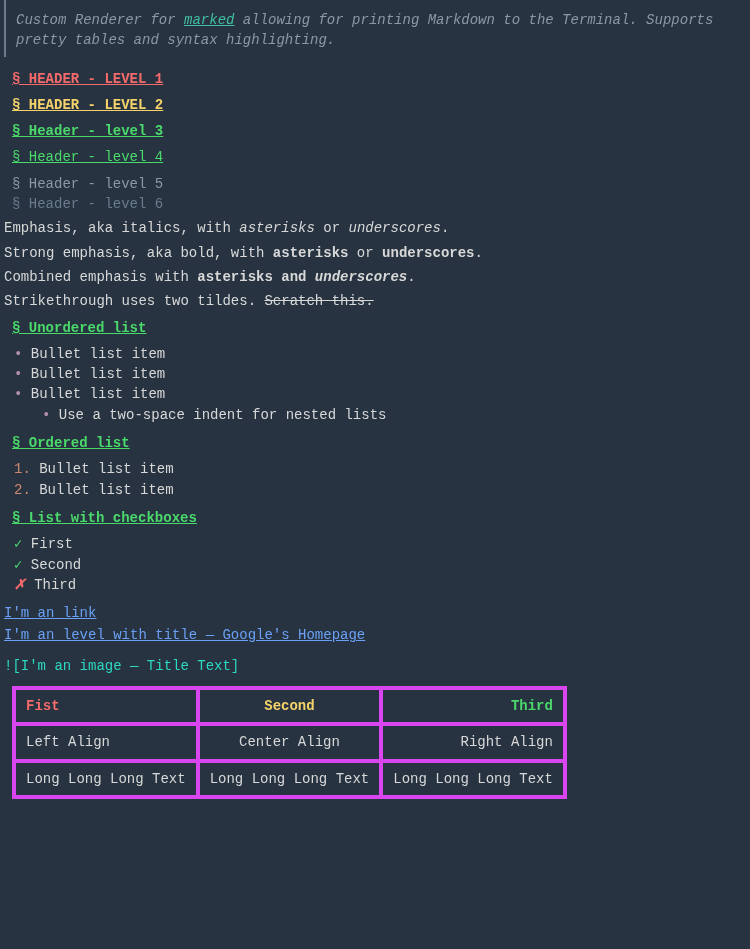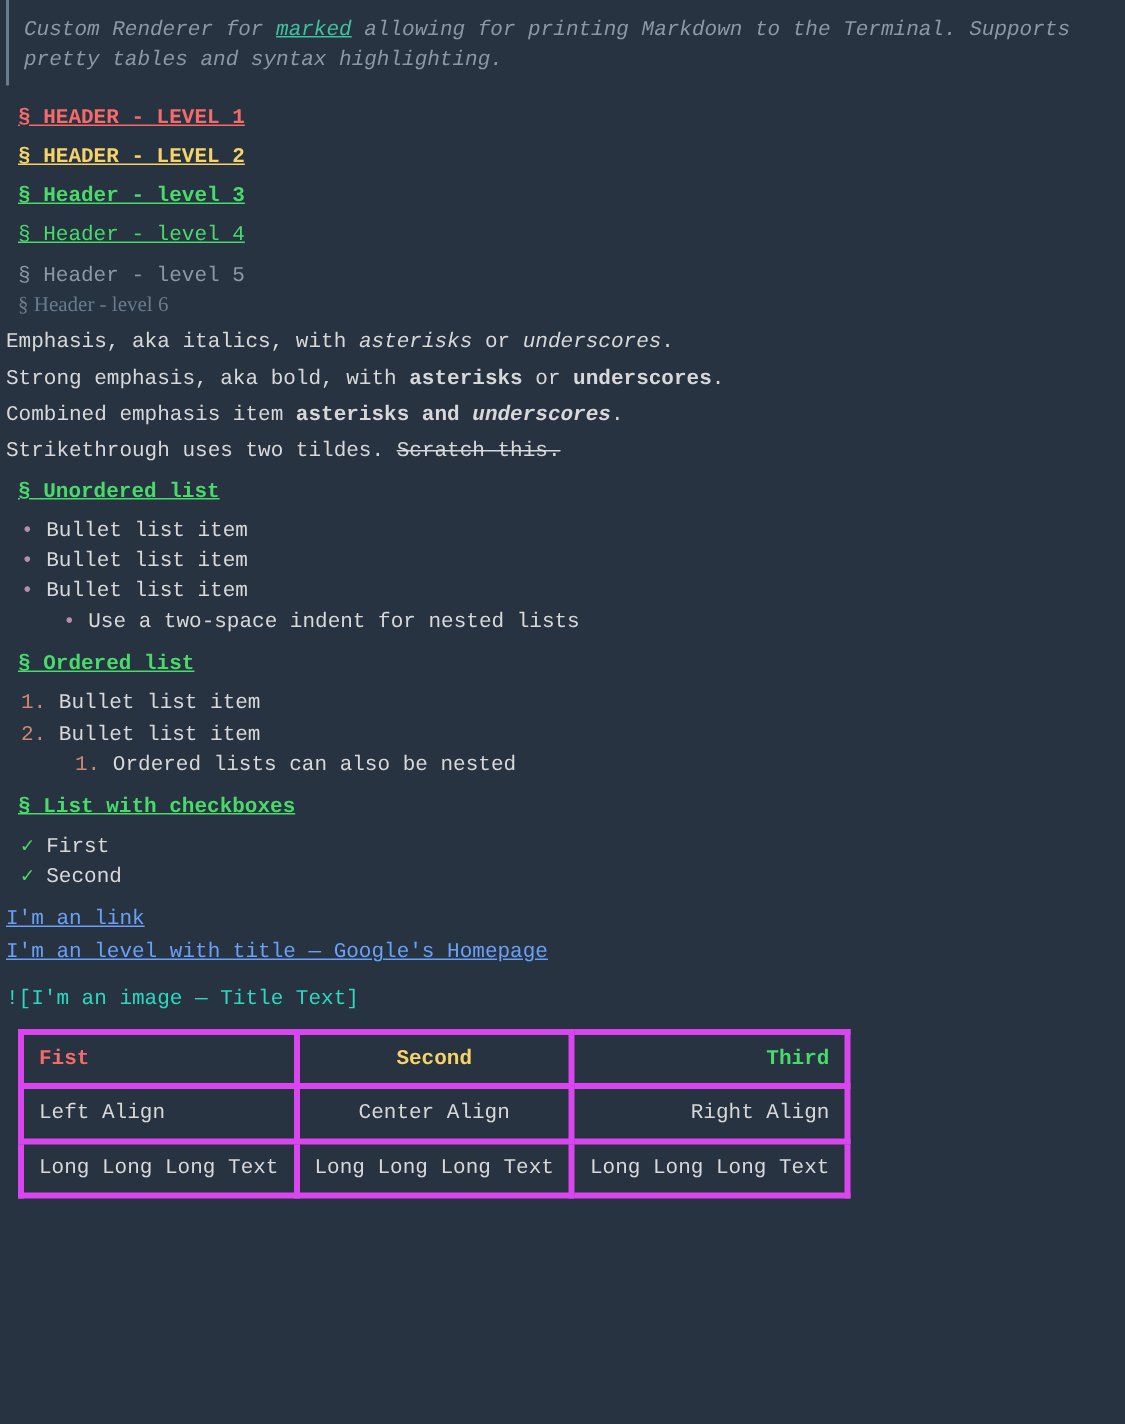--- a/index.html
+++ b/index.html
@@ -26,21 +26,21 @@
     color: #4ad96b;
     font-weight: bold;
     text-decoration: underline;
     margin: 6px 0 6px 8px;
   }
   .hdr1 { color: #f56a6a; }
   .hdr2 { color: #f5d36a; }
   .hdr3 { color: #4ad96b; }
   .hdr4 { color: #4ad96b; font-weight: normal; }
   .hdr5 { color: #8b98a6; text-decoration: none; margin-left:8px; }
-  .hdr6 { color: #6a7b8d; text-decoration: none; margin-left:8px;font-family:Liberation Serif, serif; }
+  .hdr6 { color: #6a7b8d; text-decoration: none; margin-left:8px; }
 
   .body-line { margin: 4px 0; white-space: pre; }
   .em { font-style: italic; }
   .strong { font-weight: bold; }
   .strike { text-decoration: line-through; }
 
   .list { margin: 4px 0 8px 10px; }
   .bullet-mark { color: #b48ead; }
   .num-mark { color: #d08770; }
   .check-ok { color: #4ad96b; font-weight: bold; }
@@ -78,43 +78,43 @@
 <div class="hdr hdr2">§ HEADER - LEVEL 2</div>
 <div class="hdr hdr3">§ Header - level 3</div>
 <div class="hdr hdr4">§ Header - level 4</div>
 <div class="hdr5">§ Header - level 5</div>
 <div class="hdr6">§ Header - level 6</div>
 
 <div class="body-line"><span>Emphasis, aka italics, with </span><span class="em">asterisks</span><span> or </span><span class="em">underscores</span><span>.</span></div>
 
 <div class="body-line"><span>Strong emphasis, aka bold, with </span><span class="strong">asterisks</span><span> or </span><span class="strong">underscores</span><span>.</span></div>
 
-<div class="body-line"><span>Combined emphasis item </span><span class="strong">asterisks and </span><span class="strong em">underscores</span><span>.</span></div>
+<div class="body-line"><span>Combined emphasis with </span><span class="strong">asterisks and </span><span class="strong em">underscores</span><span>.</span></div>
 
 <div class="body-line"><span>Strikethrough uses two tildes. </span><span class="strike">Scratch this.</span></div>
 
 <div class="hdr hdr3">§ Unordered list</div>
 <div class="list">
   <div><span class="bullet-mark">• </span><span>Bullet list item</span></div>
   <div><span class="bullet-mark">• </span><span>Bullet list item</span></div>
   <div><span class="bullet-mark">• </span><span>Bullet list item</span></div>
   <div style="padding-left:28px;"><span class="bullet-mark">• </span><span>Use a two-space indent for nested lists</span></div>
 </div>
 
 <div class="hdr hdr3">§ Ordered list</div>
 <div class="list">
   <div><span class="num-mark">1. </span><span>Bullet list item</span></div>
   <div><span class="num-mark">2. </span><span>Bullet list item</span></div>
-  <div style="padding-left:36px;"><span class="num-mark">1. </span><span>Ordered lists can also be nested</span></div>
 </div>
 
 <div class="hdr hdr3">§ List with checkboxes</div>
 <div class="list">
   <div><span class="check-ok">✓</span> <span>First</span></div>
   <div><span class="check-ok">✓</span> <span>Second</span></div>
+  <div><span class="check-bad">✗</span> <span>Third</span></div>
 </div>
 
 <a href="#" class="link">I'm an link</a>
 <a href="#" class="link">I'm an level with title — Google's Homepage</a>
 
 <div class="image-txt">![I'm an image —  Title Text]</div>
 
 <table>
   <thead>
     <tr>

